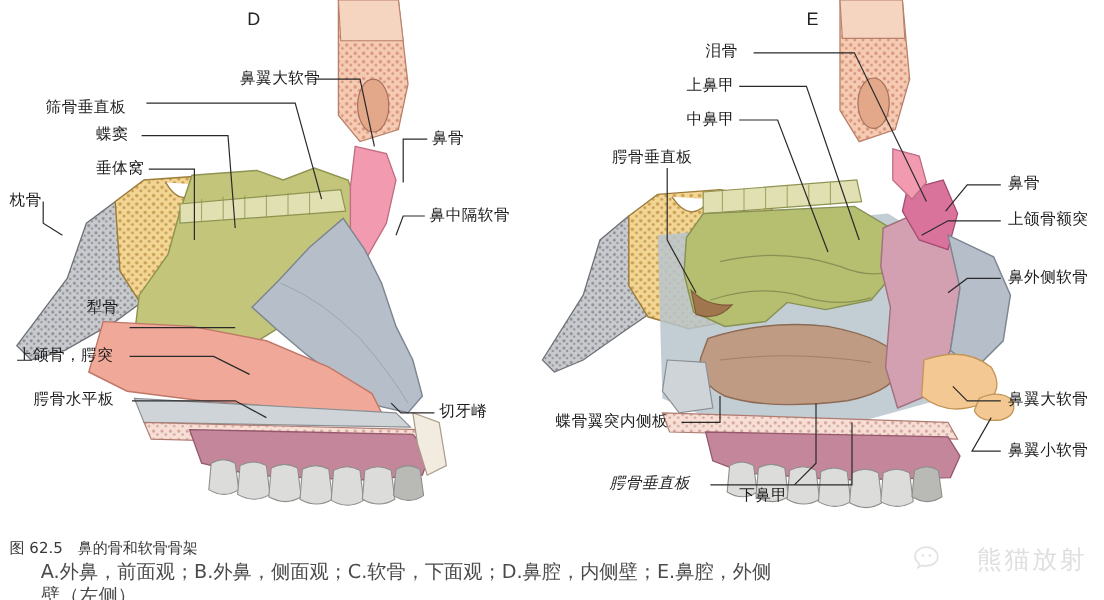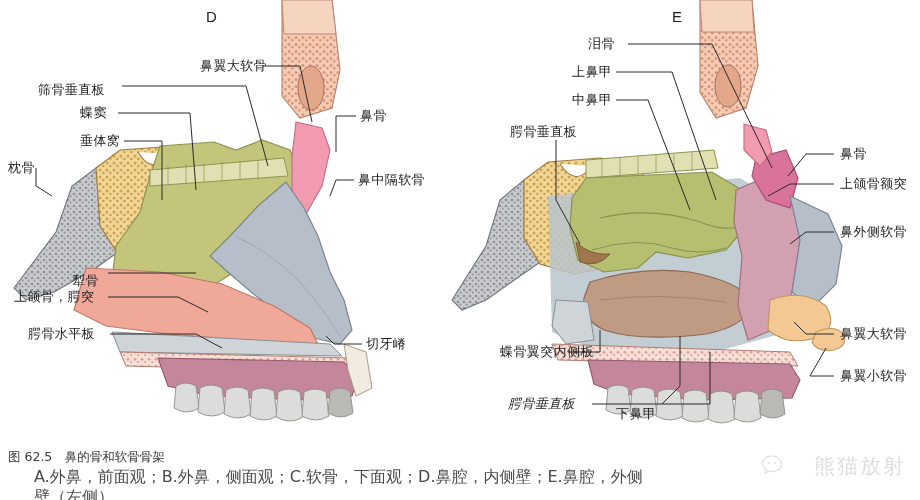--- a/index.html
+++ b/index.html
@@ -222,35 +222,35 @@
   <div class="panel-id" style="left:206px;top:8px;">D</div>
   <div class="panel-id" style="left:672px;top:8px;">E</div>
 
   <div class="lbl" style="left:8px;top:160px;">枕骨</div>
   <div class="lbl" style="left:38px;top:82px;">筛骨垂直板</div>
   <div class="lbl" style="left:80px;top:105px;">蝶窦</div>
   <div class="lbl" style="left:80px;top:133px;">垂体窝</div>
   <div class="lbl" style="left:200px;top:58px;">鼻翼大软骨</div>
   <div class="lbl" style="left:360px;top:108px;">鼻骨</div>
   <div class="lbl" style="left:358px;top:172px;">鼻中隔软骨</div>
-  <div class="lbl" style="left:72px;top:274px;font-family:Liberation Mono, monospace;">犁骨</div>
+  <div class="lbl" style="left:72px;top:249px;">犁骨</div>
   <div class="lbl" style="left:14px;top:289px;">上颌骨，腭突</div>
   <div class="lbl" style="left:28px;top:326px;">腭骨水平板</div>
   <div class="lbl" style="left:366px;top:336px;">切牙嵴</div>
 
   <div class="lbl" style="left:588px;top:36px;">泪骨</div>
   <div class="lbl" style="left:572px;top:64px;">上鼻甲</div>
   <div class="lbl" style="left:572px;top:92px;">中鼻甲</div>
   <div class="lbl" style="left:510px;top:124px;">腭骨垂直板</div>
   <div class="lbl" style="left:840px;top:146px;">鼻骨</div>
   <div class="lbl" style="left:840px;top:176px;">上颌骨额突</div>
   <div class="lbl" style="left:840px;top:224px;">鼻外侧软骨</div>
   <div class="lbl" style="left:840px;top:326px;">鼻翼大软骨</div>
   <div class="lbl" style="left:840px;top:368px;">鼻翼小软骨</div>
-  <div class="lbl" style="left:500px;top:344px;">蝶骨翼突内侧板</div>
+  <div class="lbl" style="left:463px;top:344px;">蝶骨翼突内侧板</div>
   <div class="lbl" style="left:508px;top:396px;font-style:italic;">腭骨垂直板</div>
   <div class="lbl" style="left:616px;top:406px;">下鼻甲</div>
 
   <div class="caption">
     <span>图 62.5　鼻的骨和软骨骨架</span>
     <span class="c2">A.外鼻，前面观；B.外鼻，侧面观；C.软骨，下面观；D.鼻腔，内侧壁；E.鼻腔，外侧壁（左侧）</span>
   </div>
 
   <div class="wm">
     <svg width="30" height="24" viewBox="0 0 30 24">

